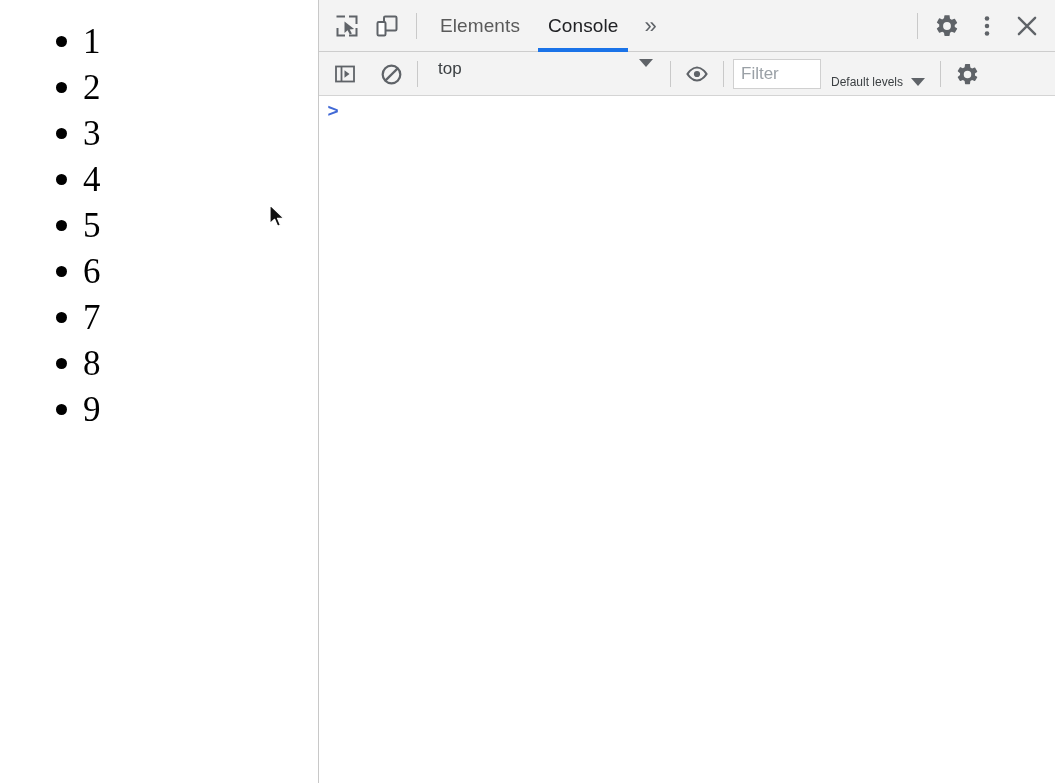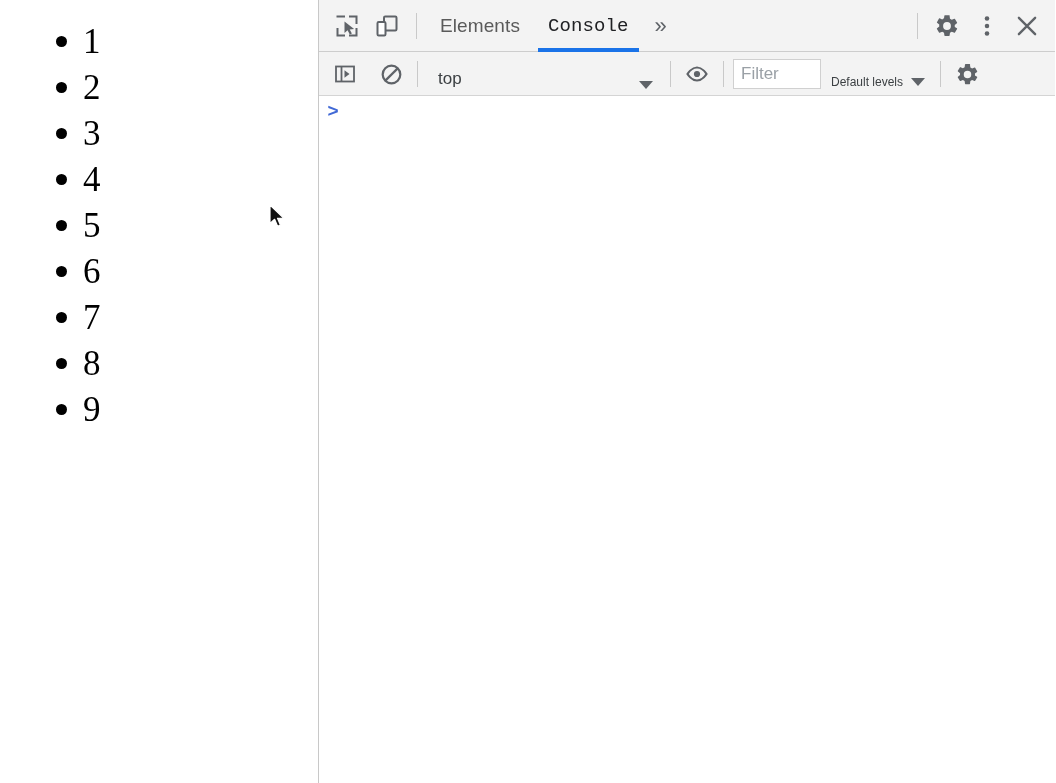--- a/index.html
+++ b/index.html
@@ -125,21 +125,20 @@
     font-size: 19px;
     color: #5a5a5a;
     cursor: default;
     position: relative;
     box-sizing: border-box;
     flex: 0 0 auto;
     letter-spacing: .1px;
   }
   .tab.active {
     color: #202124;
-    font-family: Liberation Mono, monospace;
   }
   .tab.active::after {
     content: "";
     position: absolute;
     left: 4px;
     right: 4px;
     bottom: 0;
     height: 4px;
     background: #1a73e8;
     z-index: 2;
@@ -177,21 +176,21 @@
     width: 34px;
     height: 34px;
     display: flex;
     align-items: center;
     justify-content: center;
     cursor: default;
     flex: 0 0 auto;
   }
   #context-select {
     display: flex;
-    align-items: flex-end;
+    align-items: flex-start;
     height: 30px;
     min-width: 215px;
     padding-left: 11px;
     padding-right: 8px;
     font-size: 17px;
     color: #3c4043;
     cursor: default;
     flex: 0 0 auto;
   }
   #context-select .ctx-label { flex: 1 1 auto; }

